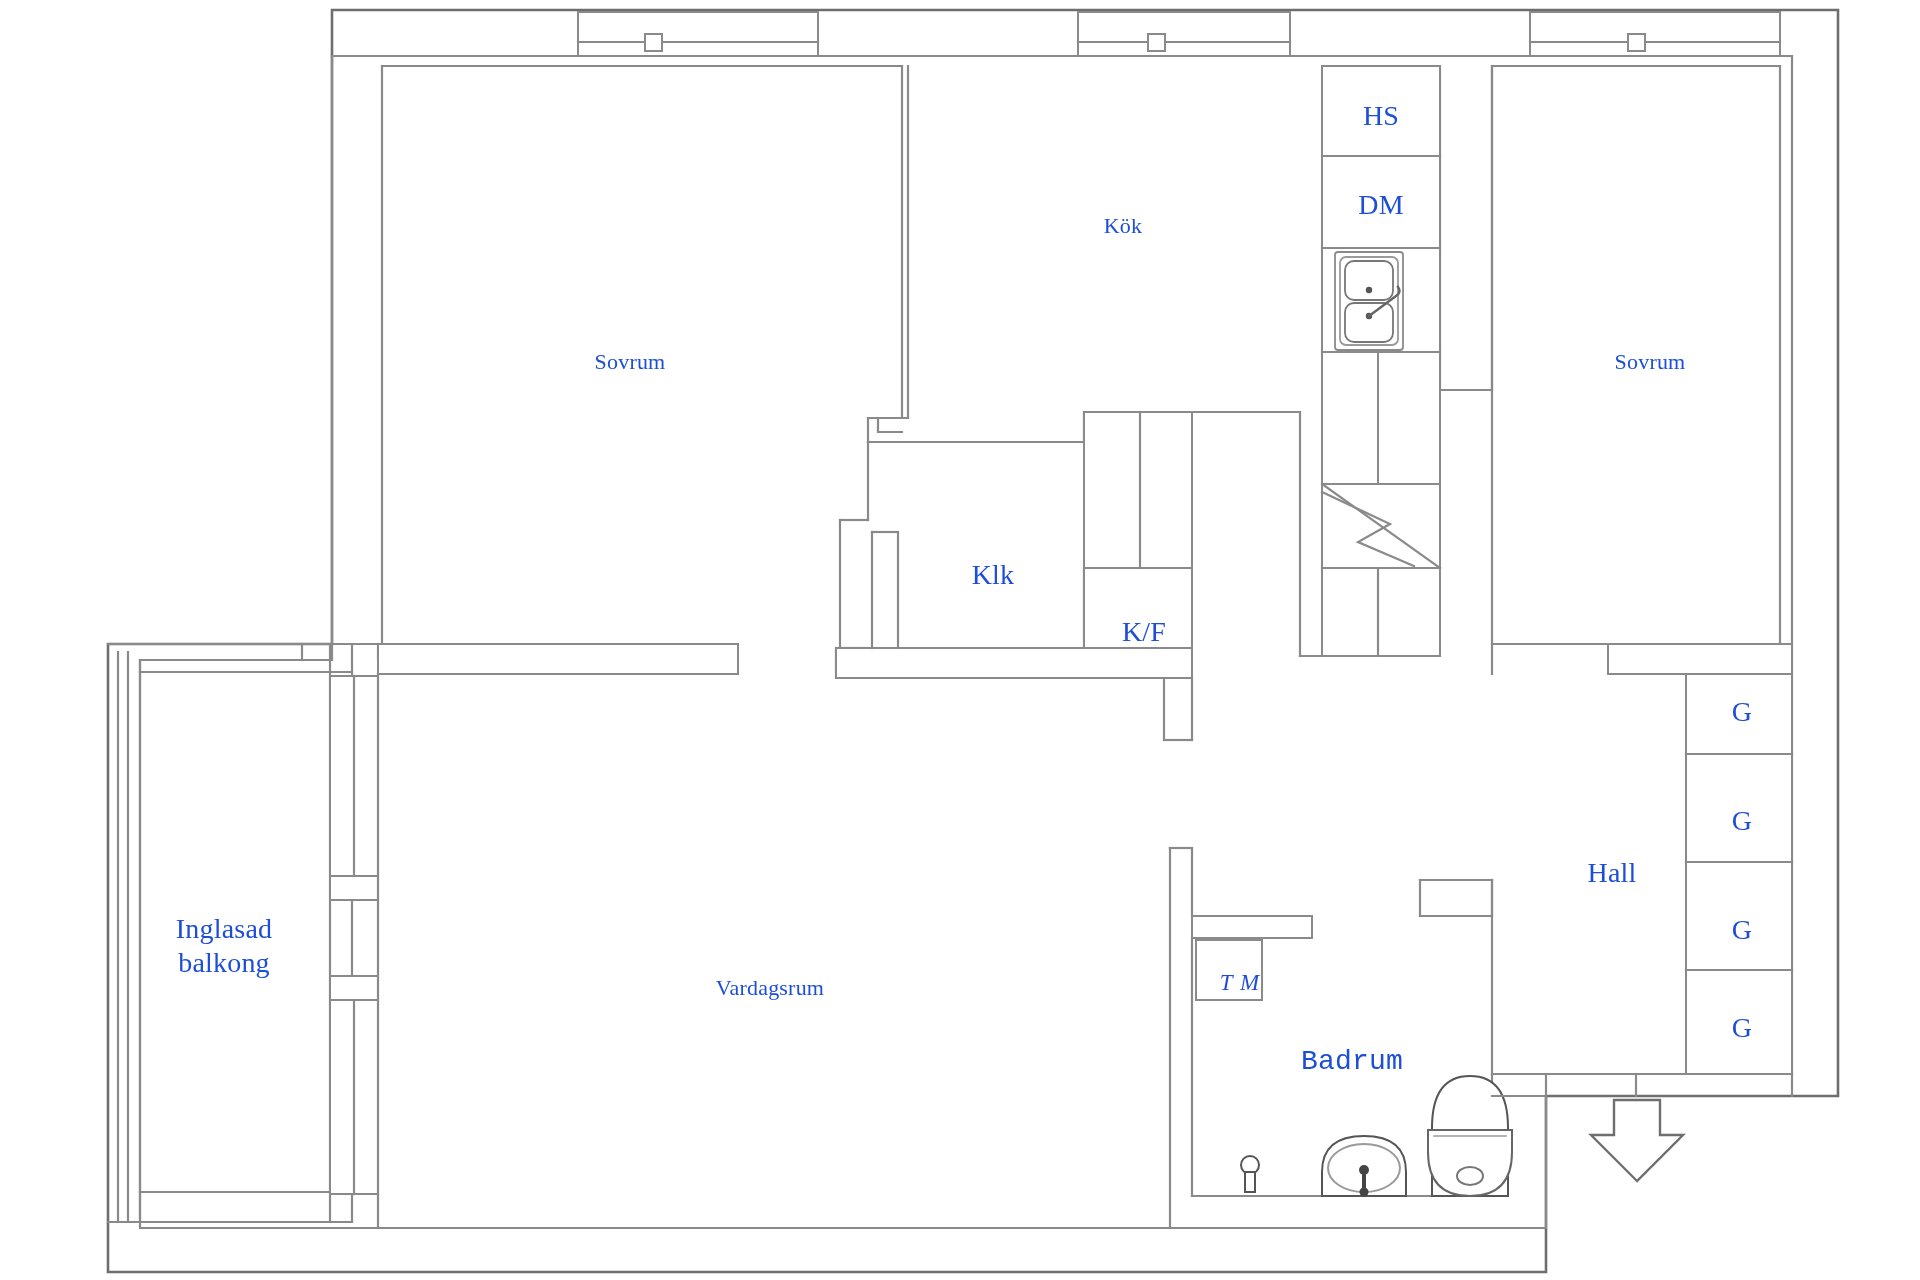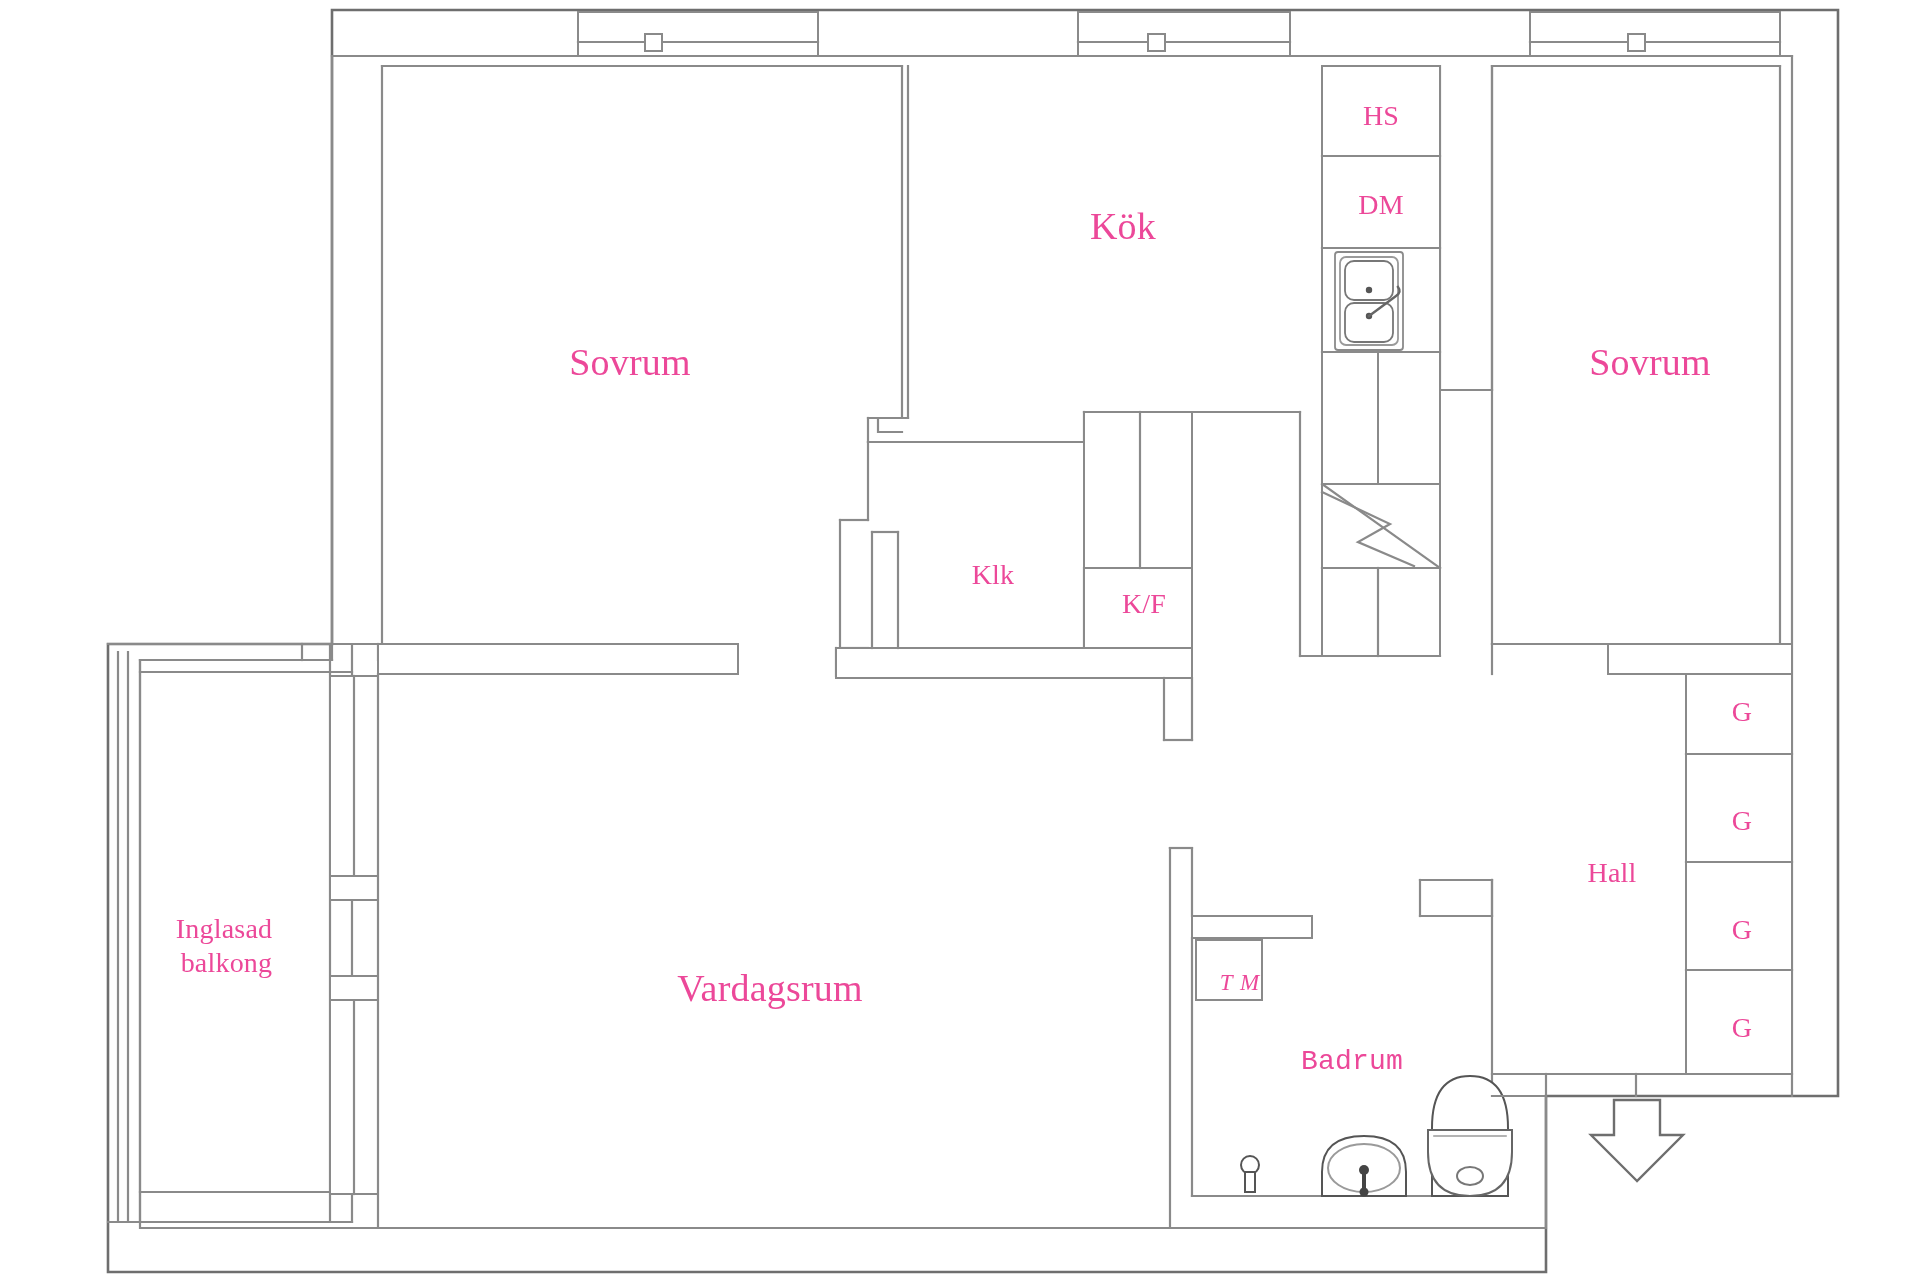--- a/index.html
+++ b/index.html
@@ -22,30 +22,30 @@
   }
   #plan-svg {
     position: absolute;
     top: 0;
     left: 0;
     width: 1920px;
     height: 1280px;
   }
   .room-label {
     position: absolute;
-    color: #ec4899;
+    color: #1d4ed8;
     font-family: "Liberation Serif", "DejaVu Serif", serif;
-    text-align: right;
+    text-align: center;
     white-space: pre-line;
     line-height: 1.22;
     transform: translate(-50%, -50%);
     pointer-events: none;
     letter-spacing: 0.2px;
   }
-  .lbl-lg { font-size: 38px; }
+  .lbl-lg { font-size: 22px; }
   .lbl-md { font-size: 28px; }
   .lbl-xs { font-size: 23px; letter-spacing: 1px; font-style: italic; }
 </style>
 </head>
 <body>
 
 <div id="plan-root">
 
   <svg id="plan-svg" viewBox="0 0 1920 1280">
     <g fill="none" stroke="#8a8a8a" stroke-width="2.2" stroke-linejoin="miter" stroke-linecap="square">
@@ -277,21 +277,21 @@
         <path d="M 1637 1181 L 1591 1135 L 1614 1135 L 1614 1100 L 1660 1100 L 1660 1135 L 1683 1135 Z" fill="#ffffff" stroke="#6e6e6e" stroke-width="2.4"></path>
       </g>
 
     </g>
   </svg>
 
   <div class="room-label lbl-lg" style="left:630px;  top:362px;">Sovrum</div>
   <div class="room-label lbl-lg" style="left:1123px; top:226px;">Kök</div>
   <div class="room-label lbl-lg" style="left:1650px; top:362px;">Sovrum</div>
   <div class="room-label lbl-md" style="left:993px;  top:538px;margin-top:37px;">Klk</div>
-  <div class="room-label lbl-md" style="left:1144px; top:604px;">K/F</div>
+  <div class="room-label lbl-md" style="left:1144px; top:632px;">K/F</div>
   <div class="room-label lbl-lg" style="left:770px;  top:966px;margin-top:22px;">Vardagsrum</div>
   <div class="room-label lbl-md" style="left:224px;  top:946px;">Inglasad
 balkong</div>
   <div class="room-label lbl-md" style="left:1612px; top:873px;">Hall</div>
   <div class="room-label lbl-md" style="left:1352px; top:1062px;font-family:Liberation Mono, monospace;">Badrum</div>
 
   <div class="room-label lbl-md" style="left:1381px; top:116px;">HS</div>
   <div class="room-label lbl-md" style="left:1381px; top:205px;">DM</div>
   <div class="room-label lbl-xs" style="left:1240px; top:983px;">T M</div>
 

